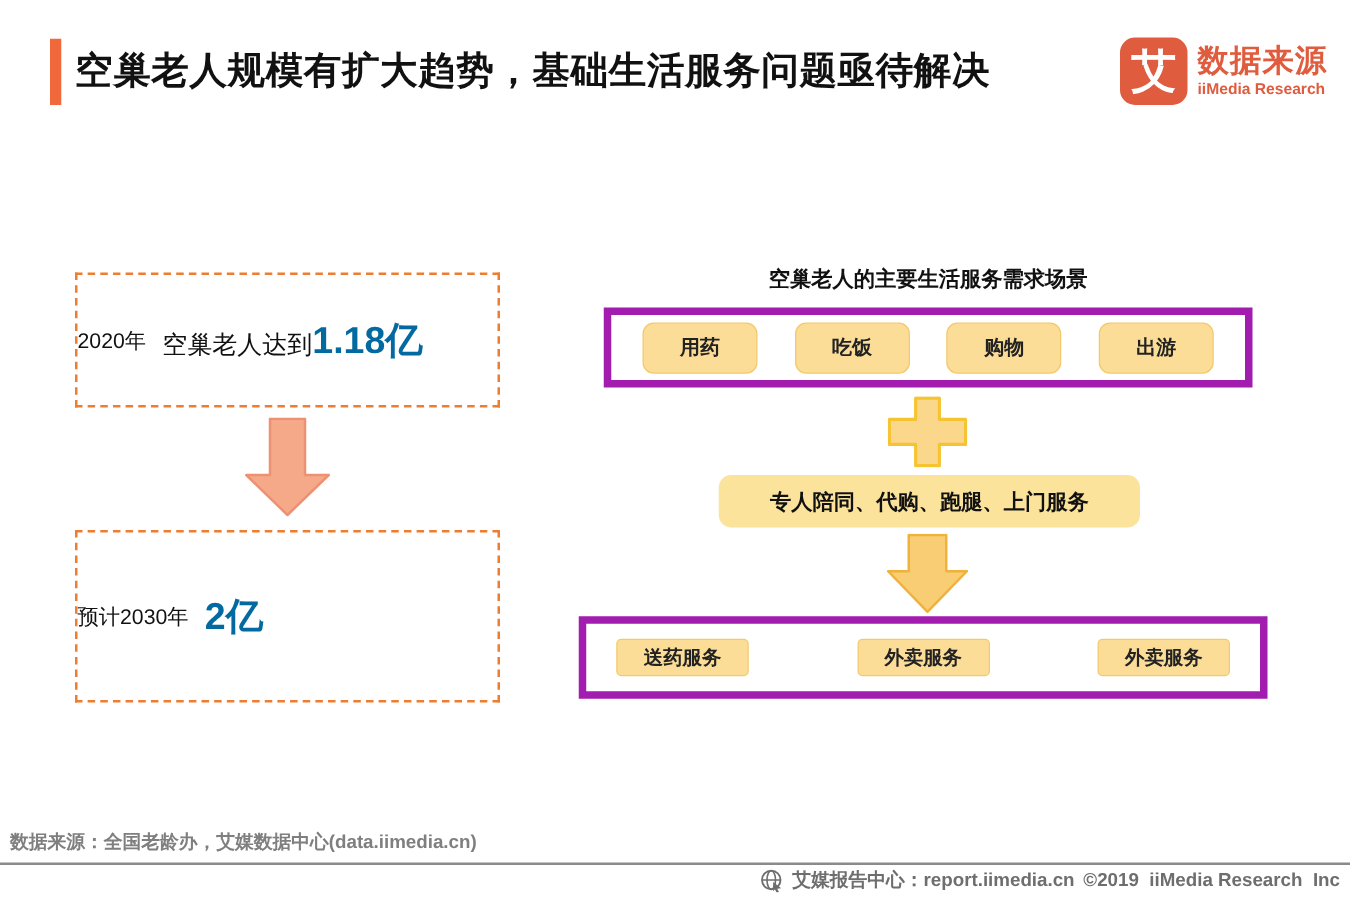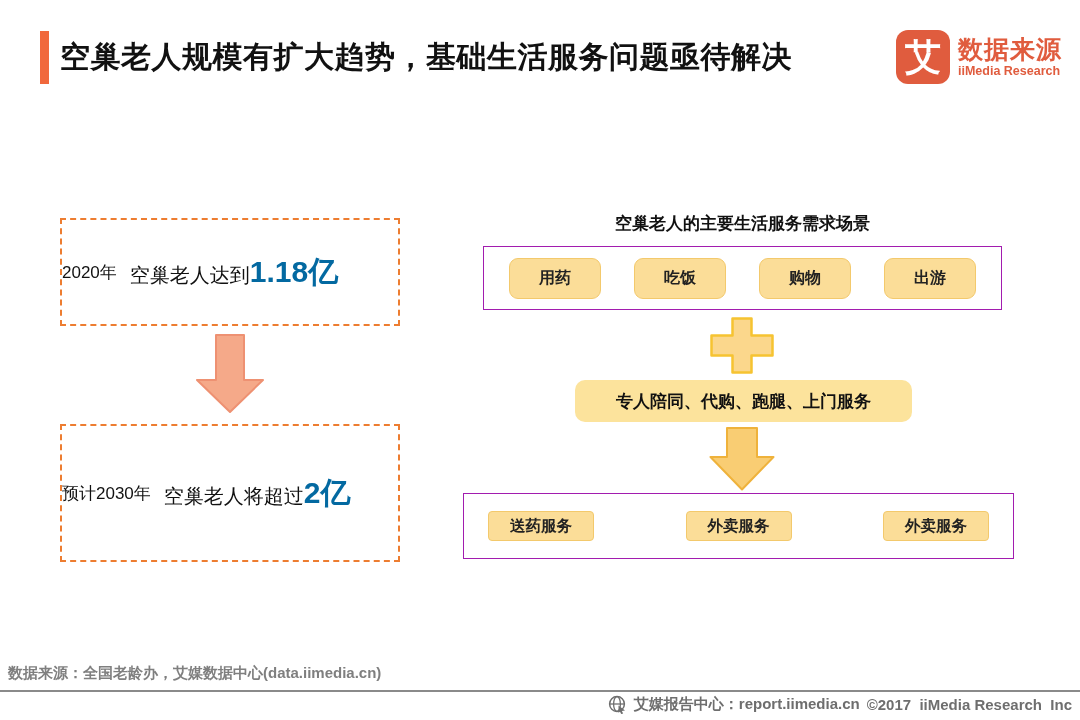--- a/index.html
+++ b/index.html
@@ -37,21 +37,21 @@
   .box-line { font-size:20px; color:#111; display:flex; align-items:baseline; }
   .box-value { font-size:30px; font-weight:bold; color:#0369a1; }
   .arrow-salmon { position:absolute; left:195px; top:334px; }
 
   
   .r-title {
     position:absolute; left:483px; top:212px; width:519px;
     text-align:center; font-size:17px; font-weight:bold; color:#111;
   }
   .node-container {
-    position:absolute; border:1px solid #a21caf; background:#ffffff;
+    position:absolute; border:6px solid #a21caf; background:#ffffff;
     display:flex; align-items:center; justify-content:space-between;
   }
   .container-scenes { left:483px; top:246px; width:519px; height:64px; padding:0 25px; }
   .container-services { left:463px; top:493px; width:551px; height:66px; padding:0 24px; }
   .scene-node {
     width:92px; height:41px; border-radius:9px;
     background:#FBDD98; border:1px solid #F3C96C;
     display:flex; align-items:center; justify-content:center;
     font-size:16px; font-weight:600; color:#222;
   }
@@ -108,21 +108,20 @@
     </div>
   </div>
 
   <svg class="arrow-salmon" width="70" height="80" viewBox="0 0 70 80">
     <path d="M21 1 H49 V46 H68 L35 78 L2 46 H21 Z" fill="#F5A989" stroke="#EE9172" stroke-width="2" stroke-linejoin="round"></path>
   </svg>
 
   <div class="dash-box box-2030">
     <div class="box-year">预计2030年</div>
     <div class="box-line">
-      <span>空巢老人将超过</span>
       <span class="box-value">2亿</span>
     </div>
   </div>
 
   <div class="r-title">空巢老人的主要生活服务需求场景</div>
 
   <div class="node-container container-scenes">
     <div class="scene-node">用药</div>
     <div class="scene-node">吃饭</div>
     <div class="scene-node">购物</div>
@@ -149,16 +148,16 @@
   <div class="footer-divider"></div>
 
   <div class="footer-bar">
     <svg width="19" height="19" viewBox="0 0 19 19">
       <circle cx="9" cy="9" r="7.4" fill="none" stroke="#6e6e6e" stroke-width="1.5"></circle>
       <ellipse cx="9" cy="9" rx="3.4" ry="7.4" fill="none" stroke="#6e6e6e" stroke-width="1.3"></ellipse>
       <line x1="1.6" y1="9" x2="16.4" y2="9" stroke="#6e6e6e" stroke-width="1.3"></line>
       <path d="M10.5 10.5 L17 15.5 L13.8 16 L15.2 18.6 L13.2 19 L11.9 16.4 L10.5 18 Z" fill="#6e6e6e"></path>
     </svg>
     <span>艾媒报告中心：report.iimedia.cn</span>
-    <span>©2017  iiMedia Research  Inc</span>
+    <span>©2019  iiMedia Research  Inc</span>
   </div>
 
 </div>
 
 </body></html>

